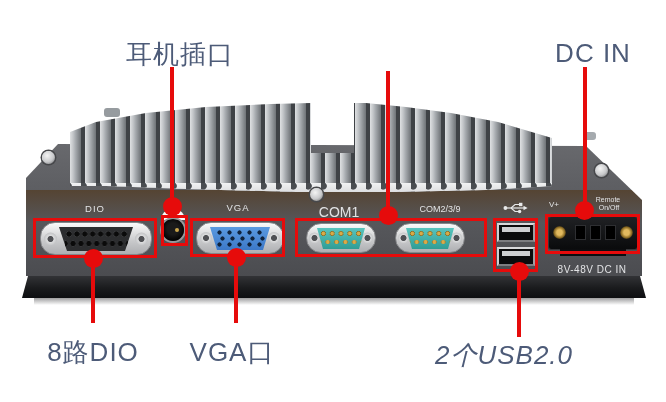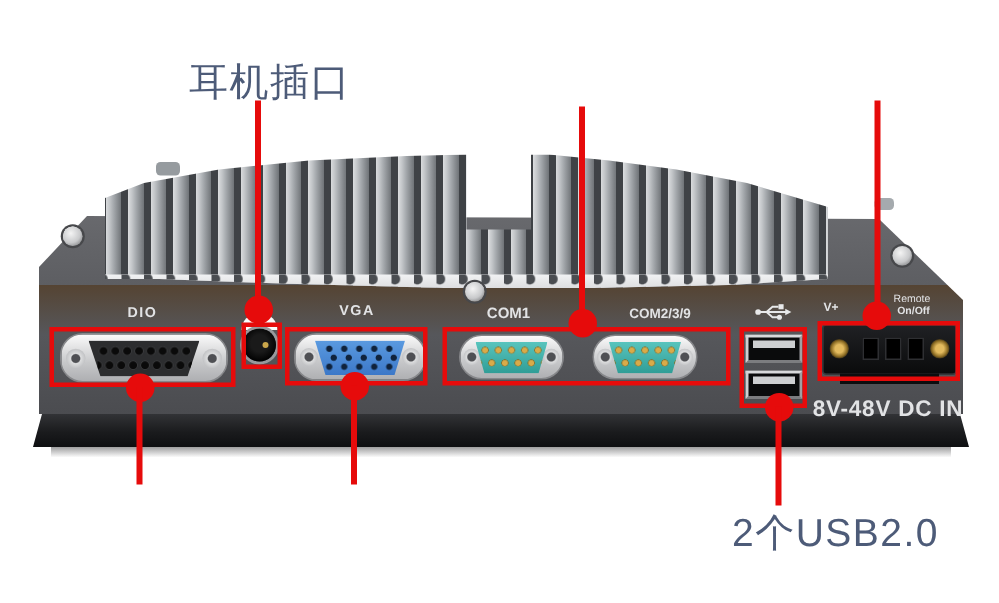--- a/index.html
+++ b/index.html
@@ -34,21 +34,21 @@
     background-image:radial-gradient(circle at 2.2px 3px,#4a4d51 3.2px,rgba(0,0,0,0) 4px),
                      linear-gradient(#f1f2f3,#dddee0);
     background-size:15px 9px,100% 9px;background-repeat:repeat-x;}
   .nub{position:absolute;background:#969b9f;border-radius:3px;z-index:3;}
   .screw{position:absolute;width:13px;height:13px;border-radius:50%;z-index:3;
     background:radial-gradient(circle at 40% 35%,#f4f4f4,#c8c9cb 55%,#8b8c8e 82%,#636467);
     box-shadow:0 0 0 1.5px #47484b;}
 
   
   .portlabel{position:absolute;transform:translateX(-50%);color:#e2e3e5;z-index:4;
-             white-space:nowrap;font-weight:700;}
+             white-space:nowrap;font-weight:400;}
   .shell{position:absolute;border-radius:15px;z-index:3;border:1px solid #86878a;
          background:linear-gradient(#fbfbfb,#c7c8ca 60%,#aeafb2);box-sizing:border-box;}
   .ear{position:absolute;top:50%;transform:translateY(-50%);border-radius:50%;
        background:radial-gradient(circle,#4f5054 2.6px,#dcddde 3.4px,#b2b3b6 90%);}
   .dinsert{position:absolute;left:50%;transform:translateX(-50%);}
   .pins{position:absolute;background-repeat:repeat-x;}
 
   .jack-hl{position:absolute;left:161px;top:209px;width:24px;height:11px;z-index:3;
            border-radius:12px 12px 0 0;background:#fbfbfb;}
   .jack{position:absolute;left:162px;top:219px;width:22px;height:22px;border-radius:50%;z-index:4;
@@ -80,26 +80,26 @@
   <div class="lip"></div>
   <div class="heatsink"></div>
   <div class="nub" style="left:104px;top:108px;width:16px;height:9px;"></div>
   <div class="nub" style="left:583px;top:132px;width:13px;height:8px;background:#a5aaae;"></div>
   <div class="screw" style="left:42px;top:151px;"></div>
   <div class="screw" style="left:595px;top:164px;"></div>
   <div class="screw" style="left:310px;top:188px;"></div>
 
   <div class="portlabel" style="left:95px;top:203px;font-size:9.5px;letter-spacing:1px;">DIO</div>
   <div class="portlabel" style="left:238px;top:202px;font-size:9.5px;letter-spacing:1px;">VGA</div>
-  <div class="portlabel" style="left:339px;top:204px;font-size:10px;">COM1</div>
+  <div class="portlabel" style="left:339px;top:204px;font-size:14px;">COM1</div>
   <div class="portlabel" style="left:440px;top:204px;font-size:9px;">COM2/3/9</div>
   <div class="portlabel" style="left:554px;top:200px;font-size:8px;">V+</div>
   <div class="portlabel" style="left:608px;top:196px;font-size:7px;font-weight:400;">Remote</div>
   <div class="portlabel" style="left:609px;top:204px;font-size:7px;">On/Off</div>
-  <div class="portlabel" style="left:592px;top:264px;font-size:15px;letter-spacing:.5px;">8V-48V DC IN</div>
+  <div class="portlabel" style="left:592px;top:264px;font-size:10px;letter-spacing:.5px;">8V-48V DC IN</div>
 
   <div class="shell" style="left:40px;top:222px;width:112px;height:33px;">
     <div class="ear" style="left:3px;width:13px;height:13px;"></div>
     <div class="ear" style="right:3px;width:13px;height:13px;"></div>
     <div class="dinsert" style="top:4px;width:74px;height:24px;background:#2c2d2f;
          clip-path:polygon(0 0,74px 0,66px 24px,8px 24px);">
       <div class="pins" style="left:6px;top:2px;width:63px;height:19px;
            background-image:radial-gradient(circle at 4px 5px,#0a0a0a 2.3px,#3a3b3d 2.9px,rgba(0,0,0,0) 3.3px),
                             radial-gradient(circle at 4px 14.5px,#0a0a0a 2.3px,#3a3b3d 2.9px,rgba(0,0,0,0) 3.3px);
            background-size:7.9px 100%,7.9px 100%;background-position:0 0,4px 0;"></div>
@@ -187,15 +187,18 @@
   <div class="dot" style="left:84px;top:249px;"></div>
   <div class="leader" style="left:91px;top:258px;height:65px;"></div>
 
   <div class="dot" style="left:227px;top:248px;"></div>
   <div class="leader" style="left:234px;top:257px;height:66px;"></div>
 
   <div class="dot" style="left:510px;top:262px;"></div>
   <div class="leader" style="left:517px;top:271px;height:66px;"></div>
 
   <div class="ann-label" style="left:180px;top:37px;">耳机插口</div>
-  <div class="ann-label" style="left:557px;top:338px;">2个USB2.0</div>
+  <div class="ann-label" style="left:593px;top:38px;">DC IN</div>
+  <div class="ann-label" style="left:93px;top:335px;">8路DIO</div>
+  <div class="ann-label" style="left:232px;top:335px;">VGA口</div>
+  <div class="ann-label" style="left:504px;top:338px;font-style:italic;">2个USB2.0</div>
 
 </div>
 
 </body></html>

